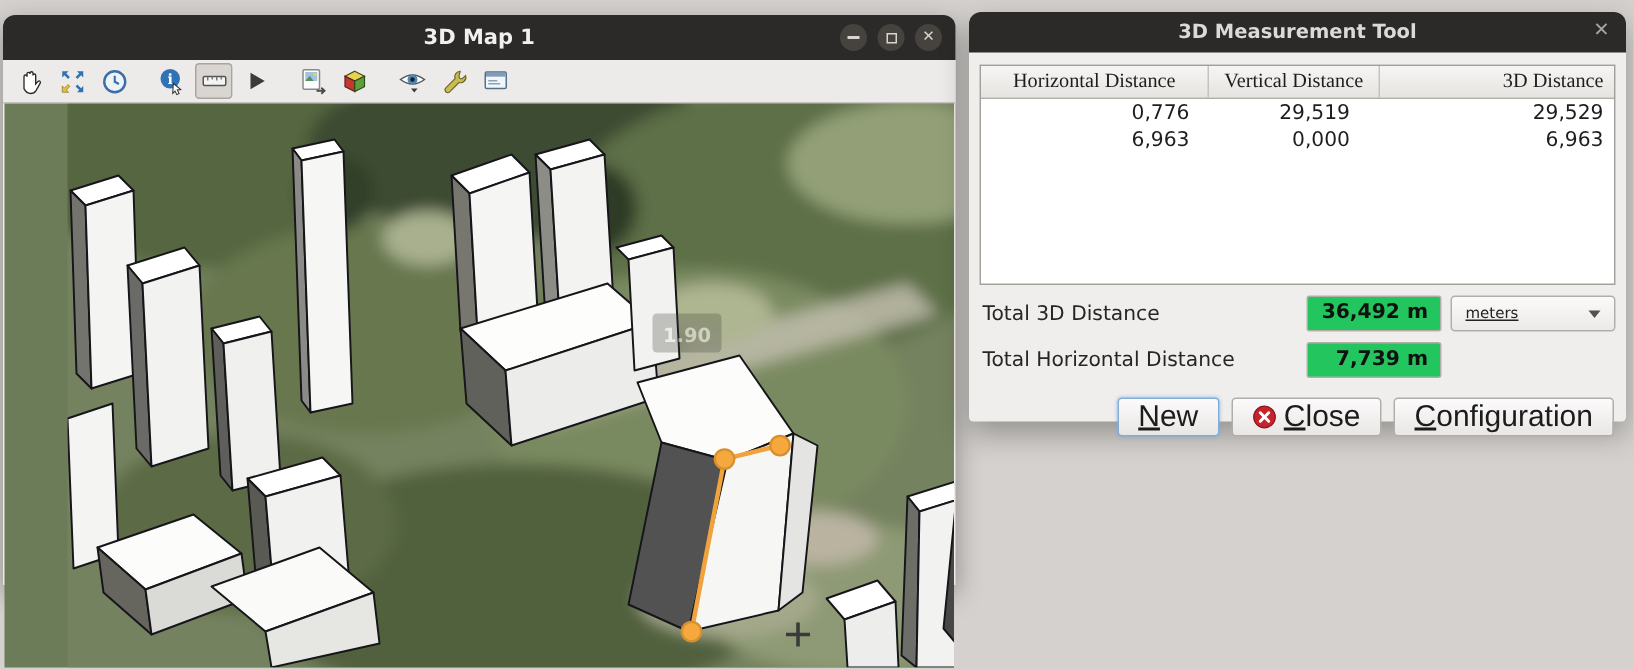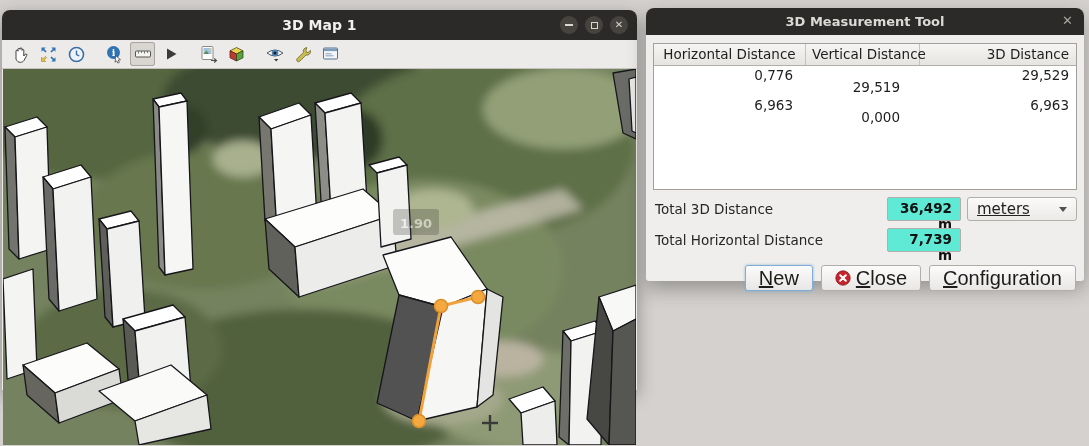--- a/index.html
+++ b/index.html
@@ -40,21 +40,21 @@
   }
   .tool {
     width:25px; height:24px; display:flex; align-items:center; justify-content:center;
     border-radius:3px; flex:0 0 auto;
   }
   .tool.active { background:#d9d6d1; box-shadow: inset 0 0 0 1px #a9a6a1; }
   .tgap { width:7px; flex:0 0 auto; }
 
   .map-view {
     position:relative; width:633px; height:376px; margin-left:1px;
-    background:#6d7c58; overflow:hidden;
+    background:#6d7c58; overflow:hidden;padding-left:42px;
   }
   .map-view svg { display:block; }
 
   
   .dialog {
     position:absolute; left:646px; top:8px; width:438px; height:273px;
     background:#f0eeec;
     border-radius:8px 8px 3px 3px;
     box-shadow:0 8px 20px rgba(0,0,0,.3);
   }
@@ -69,40 +69,40 @@
 
   .mtable {
     border:1px solid #a3a09c; background:#fff; height:147px;
     font-size:13.5px; color:#1d1d1d; overflow:hidden;
   }
   .mtable-header {
     display:grid; grid-template-columns:152px 114px 1fr;
     background:linear-gradient(#f6f5f3,#e6e4e1);
     border-bottom:1px solid #b1aeaa;
   }
-  .hcell { padding:2px 6px 3px; border-right:1px solid #c6c3bf; text-align:center; white-space:nowrap; }
+  .hcell { padding:2px 6px 3px; border-right:1px solid #c6c3bf; text-align:center; white-space:nowrap;font-family:Liberation Serif, serif; }
   .hcell:last-child { border-right:none; text-align:right; padding-right:7px; }
   .mrow { display:grid; grid-template-columns:152px 114px 1fr; }
   .mcell { text-align:right; padding:1px 0 1px 0; }
   .mcell.c1 { padding-right:13px; }
-  .mcell.c2 { padding-right:20px;margin-top:12px; }
+  .mcell.c2 { padding-right:20px; }
   .mcell.c3 { padding-right:7px; }
 
   .totals-row { display:flex; align-items:center; margin-top:7px; height:24px; }
   .totals-label { flex:1; font-size:13.5px; color:#262626; padding-left:2px; }
   .value-box {
-    width:74px; height:24px; background:#5eead4; border:1px solid #b2afab; border-radius:2px;
+    width:90px; height:24px; background:#22c55e; border:1px solid #b2afab; border-radius:2px;
     font-weight:bold; font-size:13.5px; text-align:right; padding:2px 8px 0 4px; color:#111;
   }
   .unit-combo {
     width:110px; height:24px; margin-left:6px;
     background:linear-gradient(#fbfafa,#eceae7);
     border:1px solid #b2afab; border-radius:3px;
     display:flex; align-items:center; justify-content:space-between;
-    padding:0 9px; font-size:15px; color:#222;text-decoration:underline;
+    padding:0 9px; font-size:10px; color:#222;text-decoration:underline;
   }
   .combo-arrow {
     width:0; height:0;
     border-left:4px solid transparent; border-right:4px solid transparent;
     border-top:5px solid #54514d;
   }
   .combo-spacer { width:116px; height:1px; }
 
   .buttons-row { display:flex; justify-content:flex-end; gap:8px; margin-top:13px; padding-right:1px; }
   .btn {

